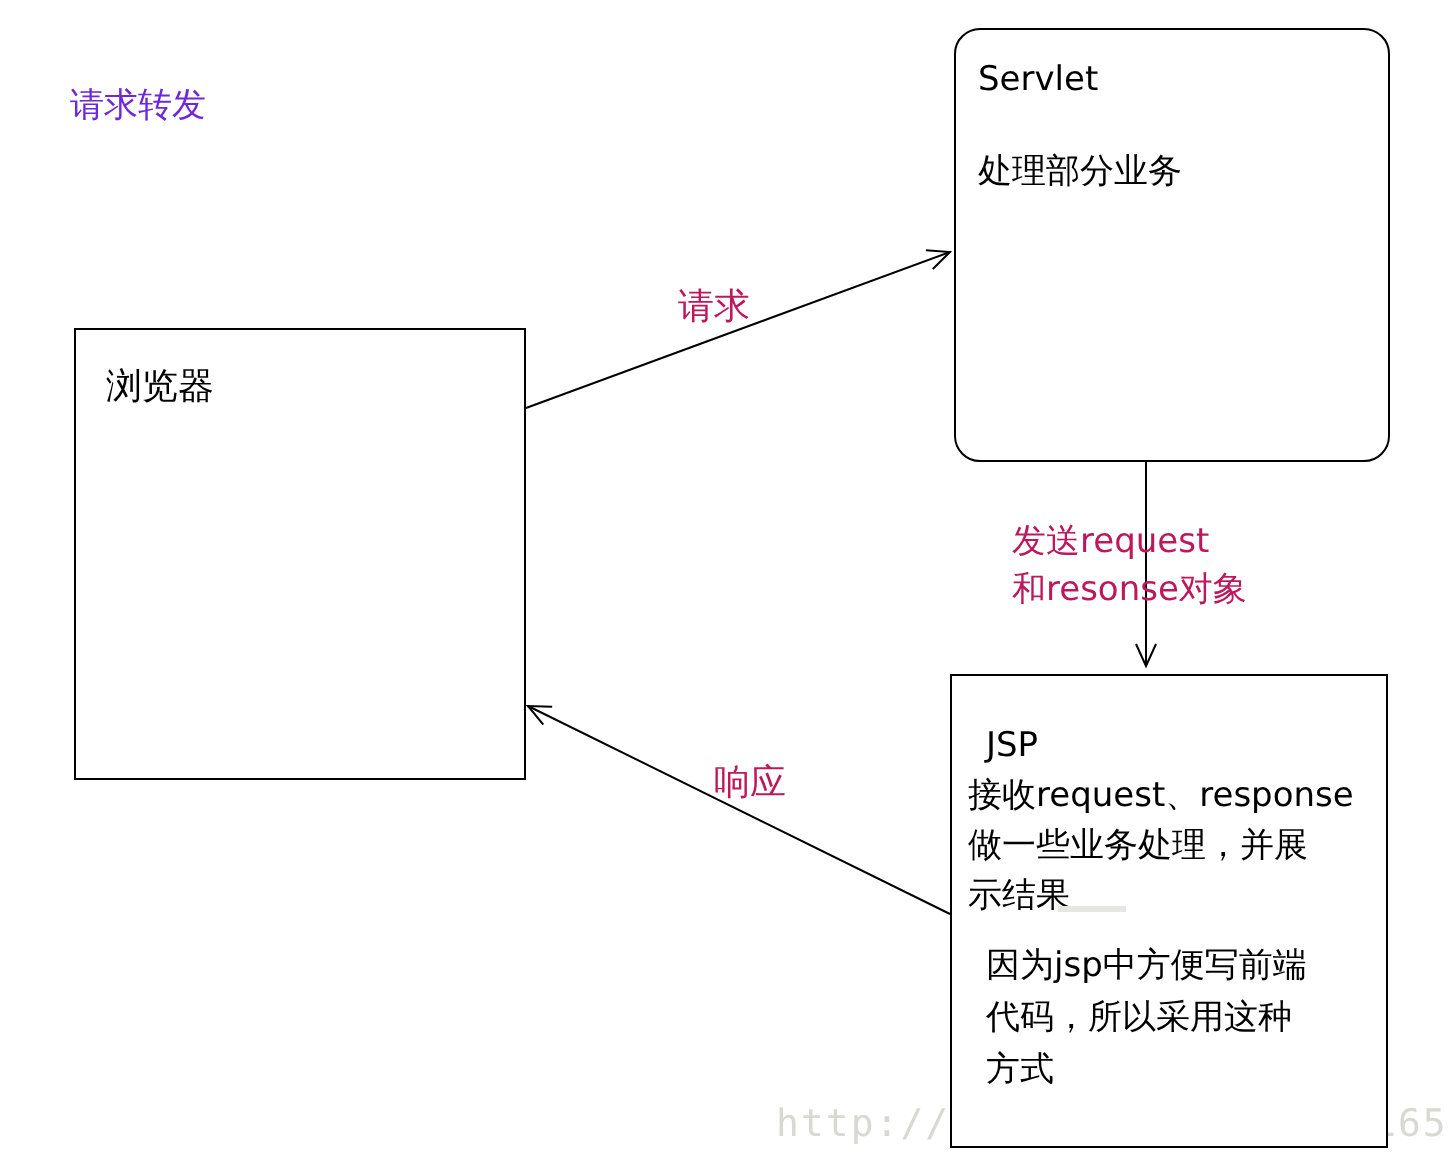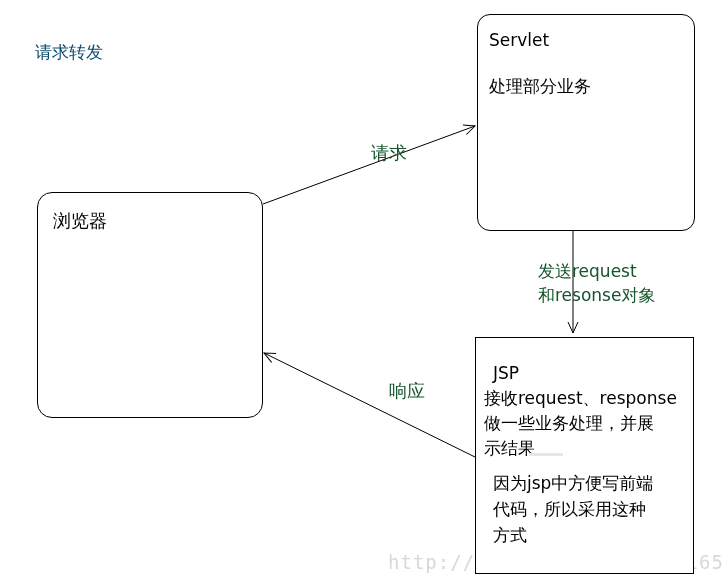--- a/index.html
+++ b/index.html
@@ -14,40 +14,40 @@
     height: 579px;
     background: #ffffff;
     overflow: hidden;
     color: #000000;
   }
   .title {
     position: absolute;
     left: 35px;
     top: 41px;
     font-size: 17px;
-    color: #0c4a6e;
+    color: #6d28d9;
     white-space: nowrap;
   }
   .connector-layer {
     position: absolute;
     left: 0;
     top: 0;
     width: 724px;
     height: 579px;
     z-index: 3;
     pointer-events: none;
   }
   .box {
     position: absolute;
     border: 1px solid #000000;
     background: #ffffff;
     box-sizing: border-box;
     z-index: 2;
   }
-  .box-browser { left: 37px;  top: 192px; width: 226px; height: 226px; border-radius: 15px; }
+  .box-browser { left: 37px;  top: 164px; width: 226px; height: 226px; }
   .box-servlet { left: 477px; top: 14px;  width: 218px; height: 217px; border-radius: 13px; }
   .box-jsp     { left: 475px; top: 337px; width: 219px; height: 237px; }
 
   .browser-label {
     margin: 16px 0 0 15px;
     font-size: 18px;
     white-space: nowrap;
   }
   .servlet-title {
     margin: 15px 0 0 11px;
@@ -75,24 +75,23 @@
   }
   .jsp-note {
     margin: 9px 0 0 17px;
     font-size: 17px;
     line-height: 26px;
     white-space: nowrap;
   }
   .edge-label {
     position: absolute;
     font-size: 18px;
-    color: #14532d;
+    color: #be185d;
     z-index: 4;
     white-space: nowrap;
-    margin-left: 32px;
   }
   .label-request  { left: 339px; top: 141px; }
   .label-response { left: 357px; top: 379px; }
   .label-forward  { left: 506px; top: 259px; font-size: 17px; line-height: 24px; }
   .watermark {
     position: absolute;
     left: 388px;
     top: 551px;
     font-family: "DejaVu Sans Mono", "Liberation Mono", monospace;
     font-size: 19px;

